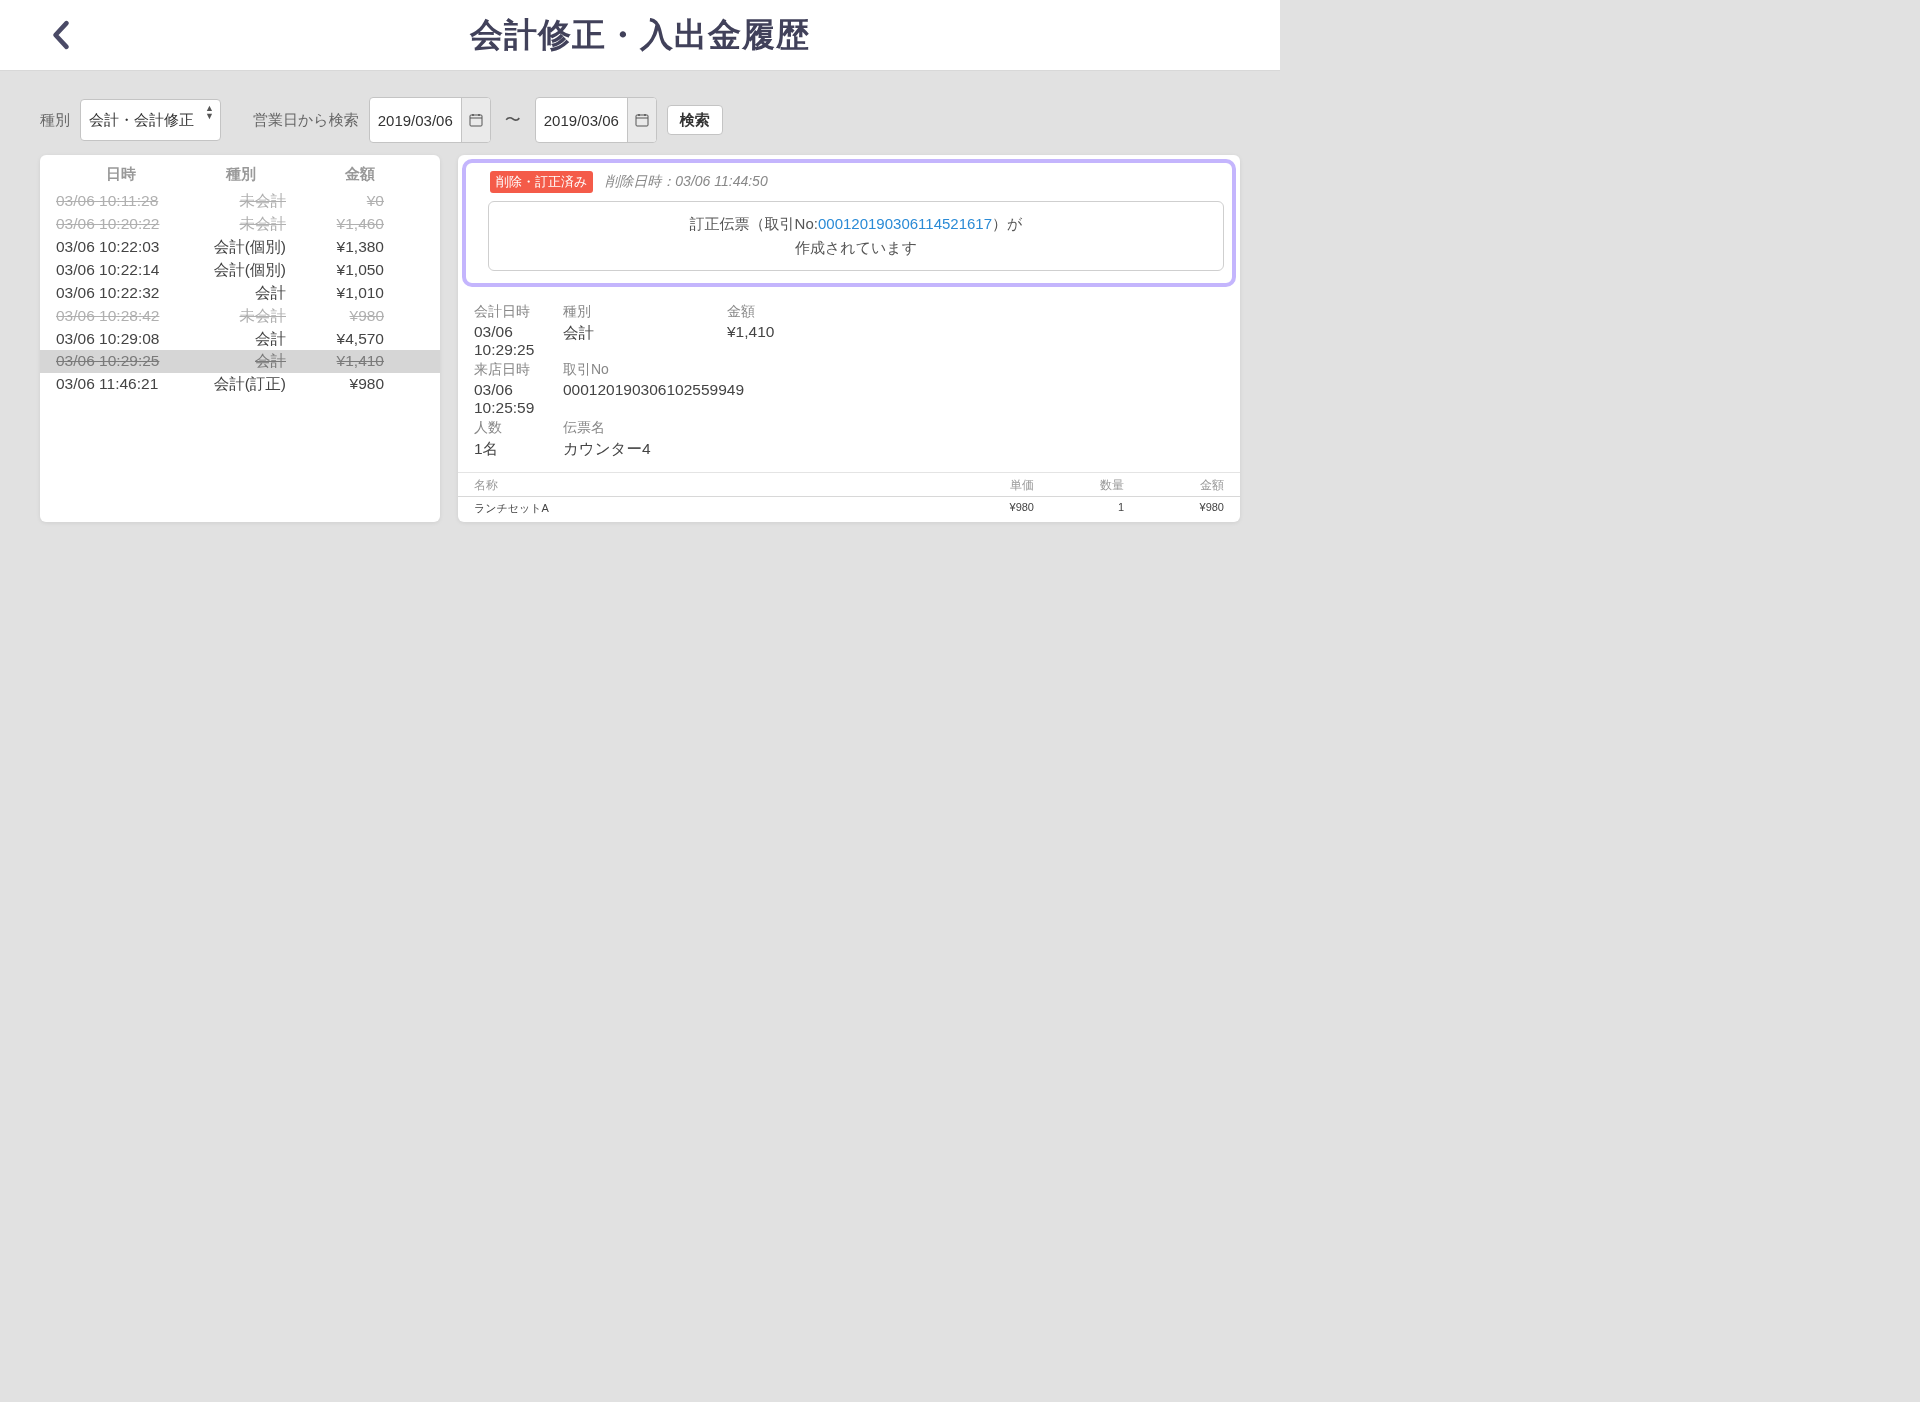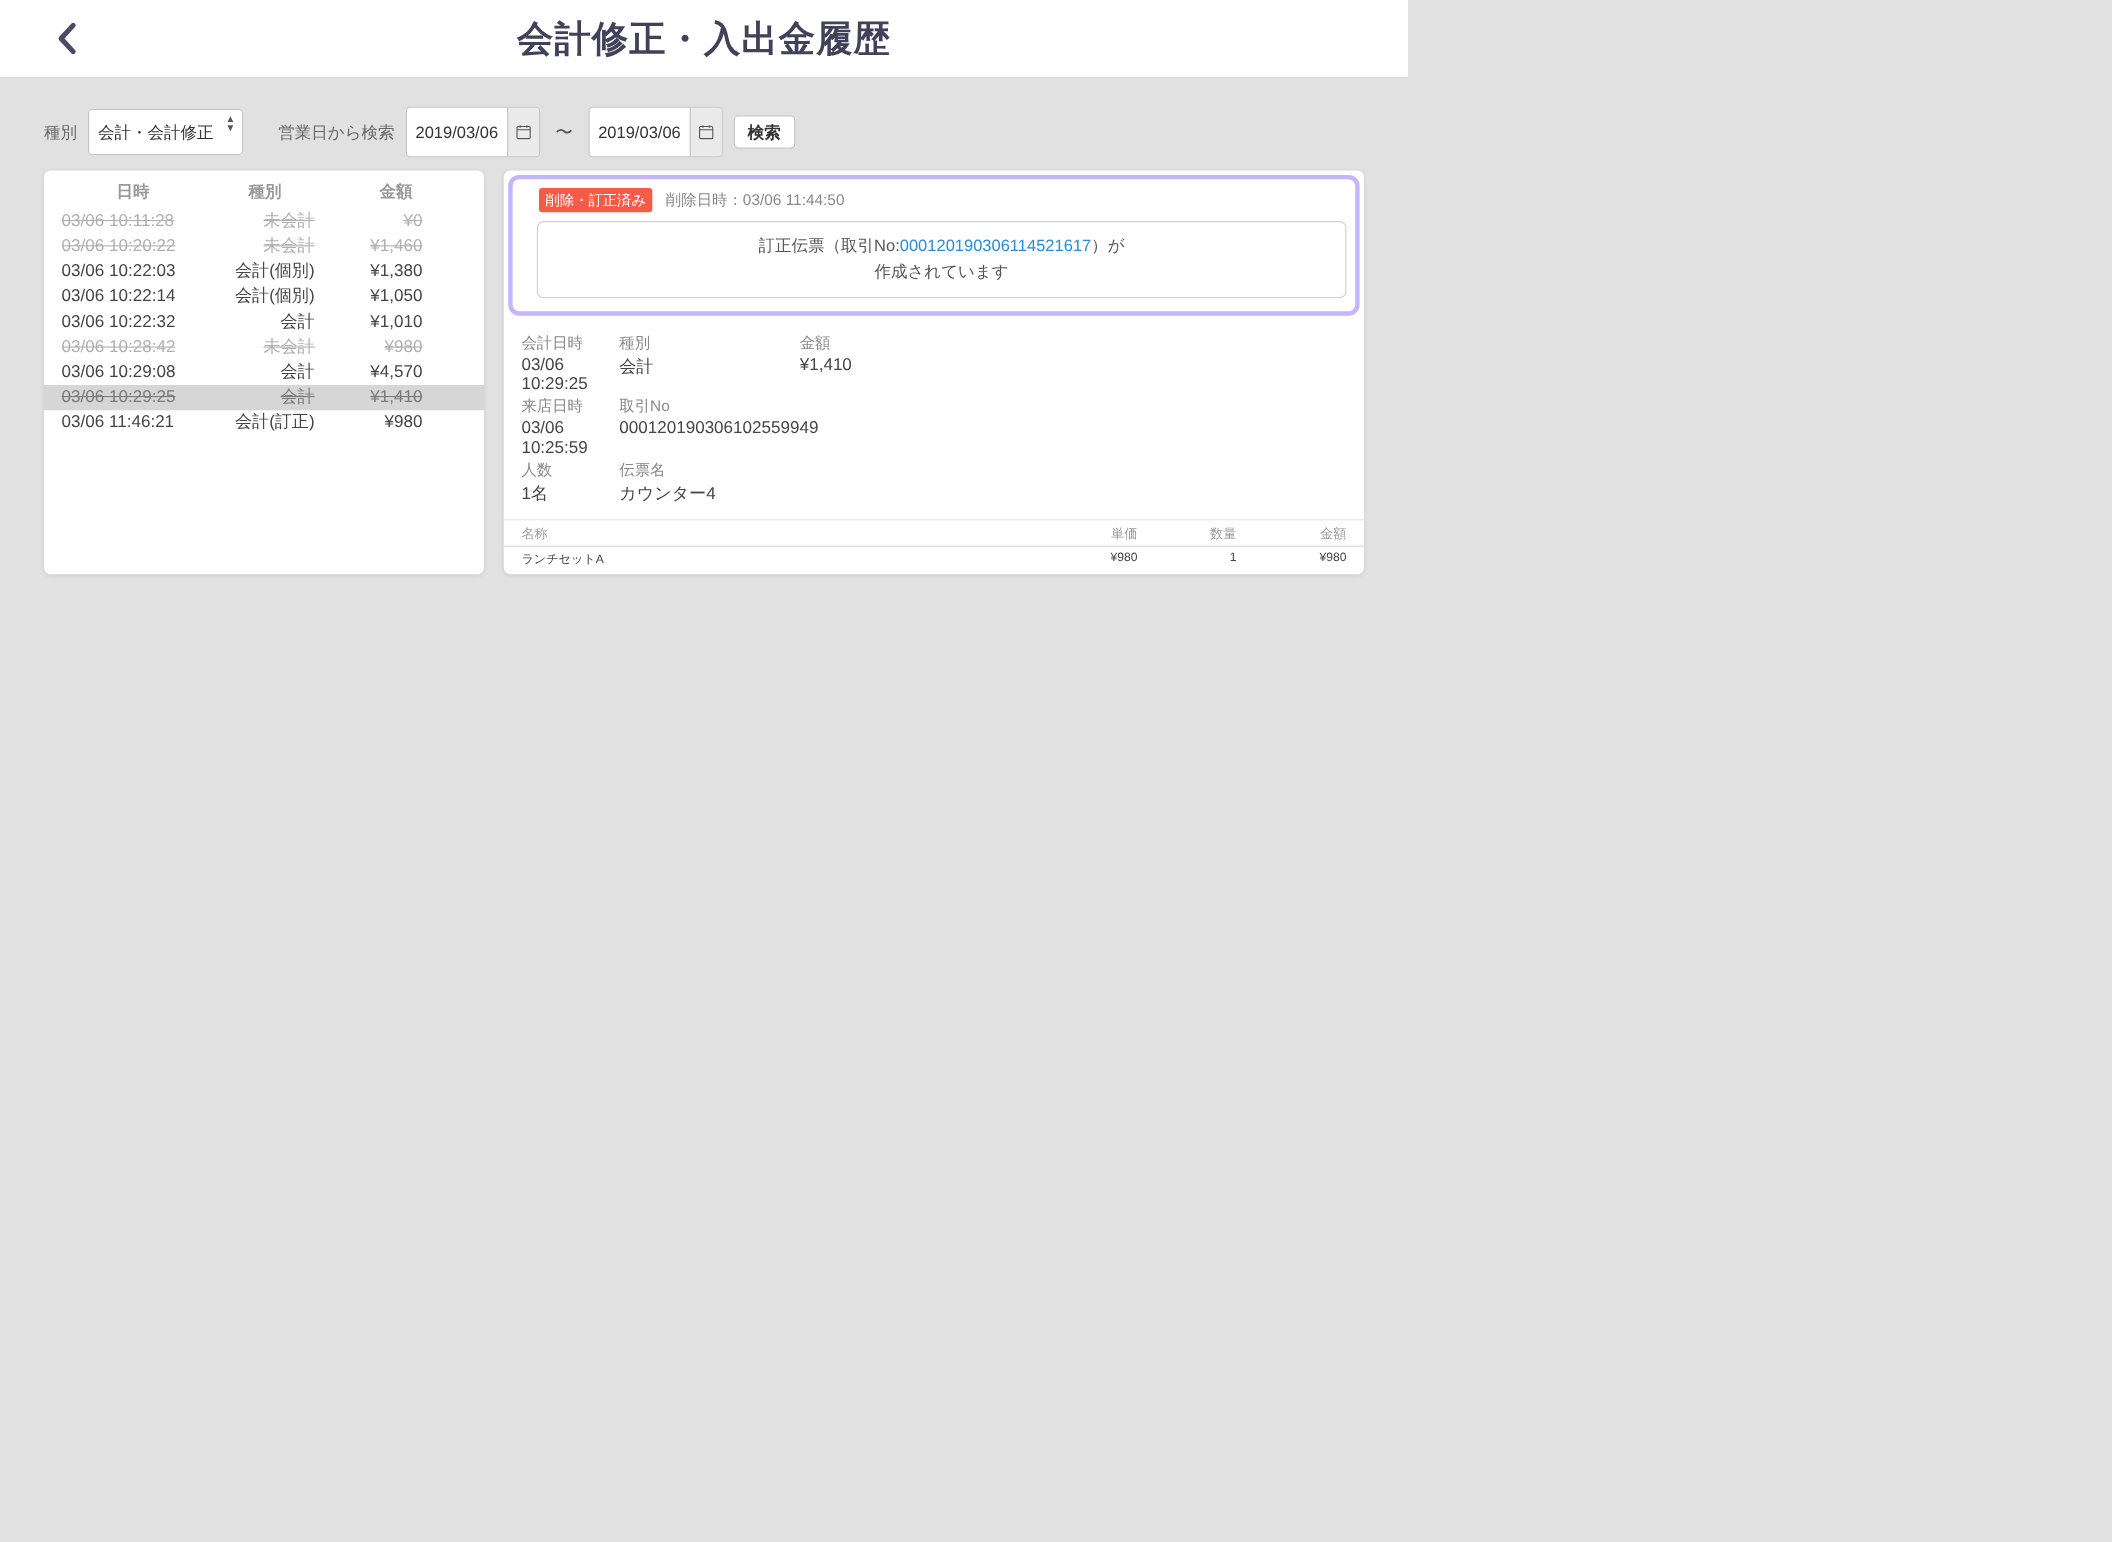--- a/index.html
+++ b/index.html
@@ -166,20 +166,21 @@
   .badge {
     background: #f45b49;
     color: #fff;
     font-size: 13px;
     padding: 2px 6px;
     border-radius: 3px;
   }
   .del-time {
     color: #888;
     font-size: 14px;
+    font-style: italic;
   }
   .notice-box {
     border: 1px solid #cfcfcf;
     border-radius: 6px;
     padding: 10px 12px;
     text-align: center;
     font-size: 15px;
     color: #555;
     line-height: 1.6;
   }

